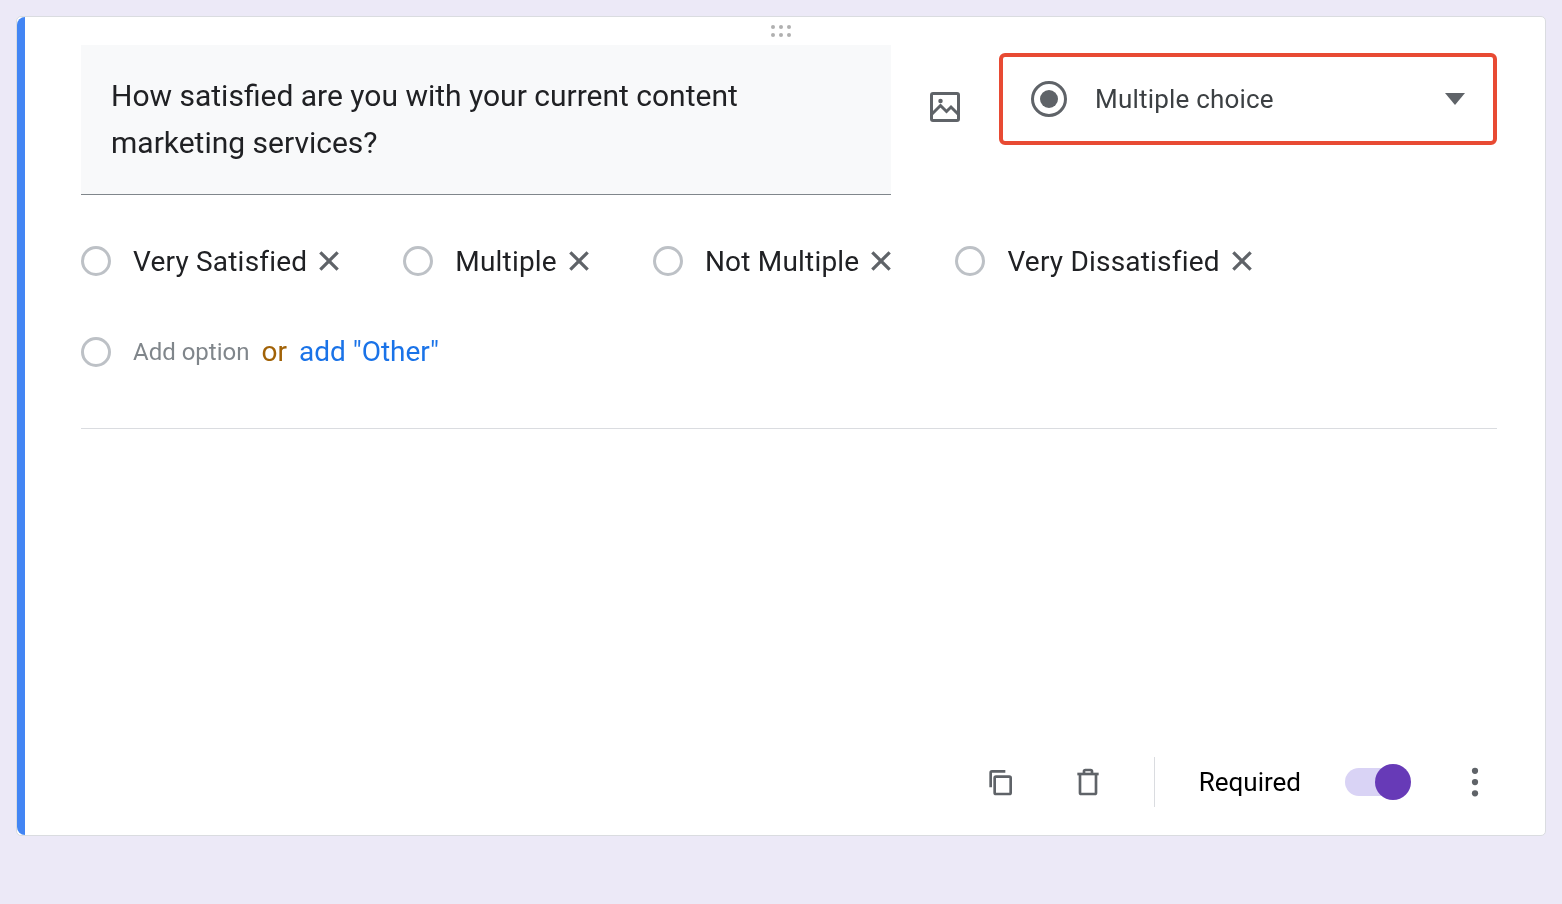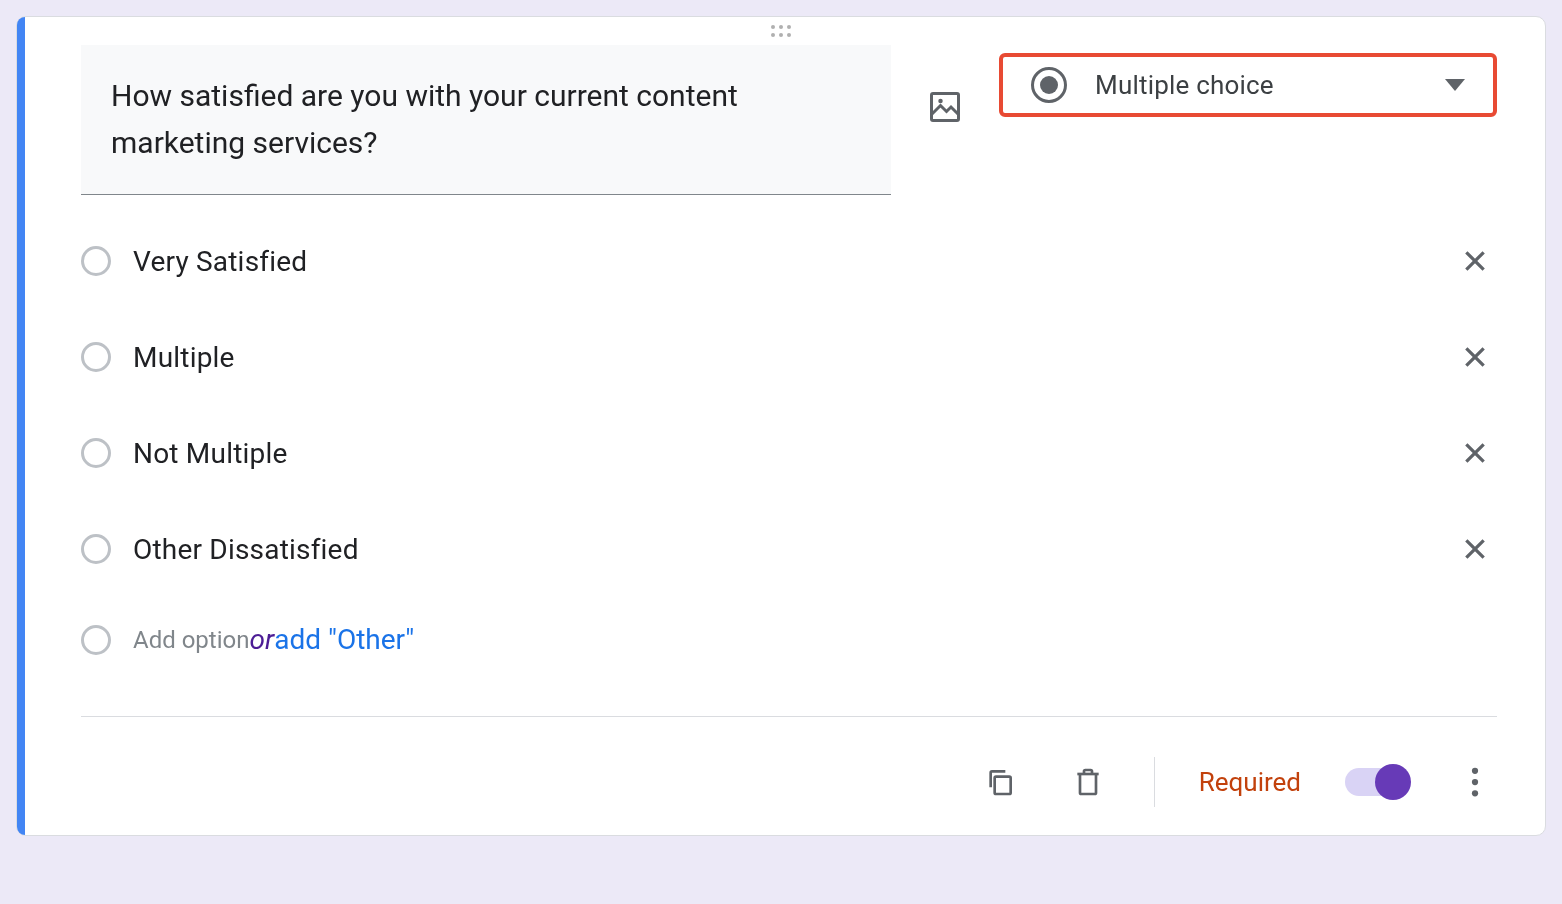--- a/index.html
+++ b/index.html
@@ -7,21 +7,21 @@
     font-family: Roboto, Arial, sans-serif;
     background: #ece9f7;
     width: 1562px;
     height: 904px;
     overflow: hidden;
     padding: 16px;
   }
   .card {
     background: #fff;
     border: 1px solid #dadce0;
-    border-radius: 10px;
+    border-radius: 5px;
     position: relative;
     height: 820px;
     display: flex;
     flex-direction: column;
   }
   .accent {
     position: absolute;
     left: 0; top: 0; bottom: 0;
     width: 8px;
     background: #4285f4;
@@ -64,21 +64,21 @@
     display: flex;
     align-items: center;
     justify-content: center;
     cursor: pointer;
     border-radius: 50%;
   }
   .image-btn svg { fill: none; stroke: #5f6368; stroke-width: 2; }
   .type-selector {
     margin-top: 8px;
     flex: 1;
-    height: 64px;
+    height: 92px;
     border: 4px solid #e84a33;
     border-radius: 6px;
     display: flex;
     align-items: center;
     padding: 0 28px;
     cursor: pointer;
     position: relative;
   }
   .type-selector .radio-icon {
     width: 36px; height: 36px;
@@ -101,21 +101,21 @@
     letter-spacing: 0.2px;
   }
   .type-selector .caret {
     margin-left: auto;
   }
   .type-selector .caret svg { fill: #5f6368; }
 
   .options {
     margin-top: 44px;
     display: flex;
-    flex-direction: column;
+    flex-direction: row;
     gap: 52px;
   }
   .option-row {
     display: flex;
     align-items: center;
   }
   .radio-placeholder {
     width: 30px; height: 30px;
     border: 3px solid #bdc1c6;
     border-radius: 50%;
@@ -144,23 +144,22 @@
     align-items: center;
     margin-top: 52px;
   }
   .add-option {
     font-size: 24px;
     color: #80868b;
     cursor: text;
   }
   .or-text {
     font-size: 28px;
-    color: #4c1d95;
-    margin: 0 0;
-    font-style: italic;
+    color: #a16207;
+    margin: 0 12px;
   }
   .add-other {
     font-size: 28px;
     color: #1a73e8;
     cursor: pointer;
   }
 
   .divider {
     margin-top: 60px;
     border: none;
@@ -185,21 +184,21 @@
     border-radius: 50%;
   }
   .icon-btn svg { fill: none; stroke: #5f6368; stroke-width: 2; }
   .vsep {
     width: 1px;
     height: 50px;
     background: #dadce0;
   }
   .required-label {
     font-size: 26px;
-    color: #c2410c;
+    color: #000000;
   }
   .toggle {
     width: 64px; height: 28px;
     background: #d9d3f5;
     border-radius: 14px;
     position: relative;
     cursor: pointer;
   }
   .toggle .knob {
     position: absolute;
@@ -282,21 +281,21 @@
         <span class="radio-placeholder"></span>
         <span class="option-label">Not Multiple</span>
         <span class="remove-btn">
           <svg width="26" height="26" viewBox="0 0 24 24">
               <path d="M4 4 L20 20 M20 4 L4 20"></path>
             </svg>
         </span>
       </div>
       <div class="option-row">
         <span class="radio-placeholder"></span>
-        <span class="option-label">Other Dissatisfied</span>
+        <span class="option-label">Very Dissatisfied</span>
         <span class="remove-btn">
           <svg width="26" height="26" viewBox="0 0 24 24">
               <path d="M4 4 L20 20 M20 4 L4 20"></path>
             </svg>
         </span>
       </div>
     </div>
 
     <div class="add-row">
       <span class="radio-placeholder" style="margin-right:22px;"></span>

